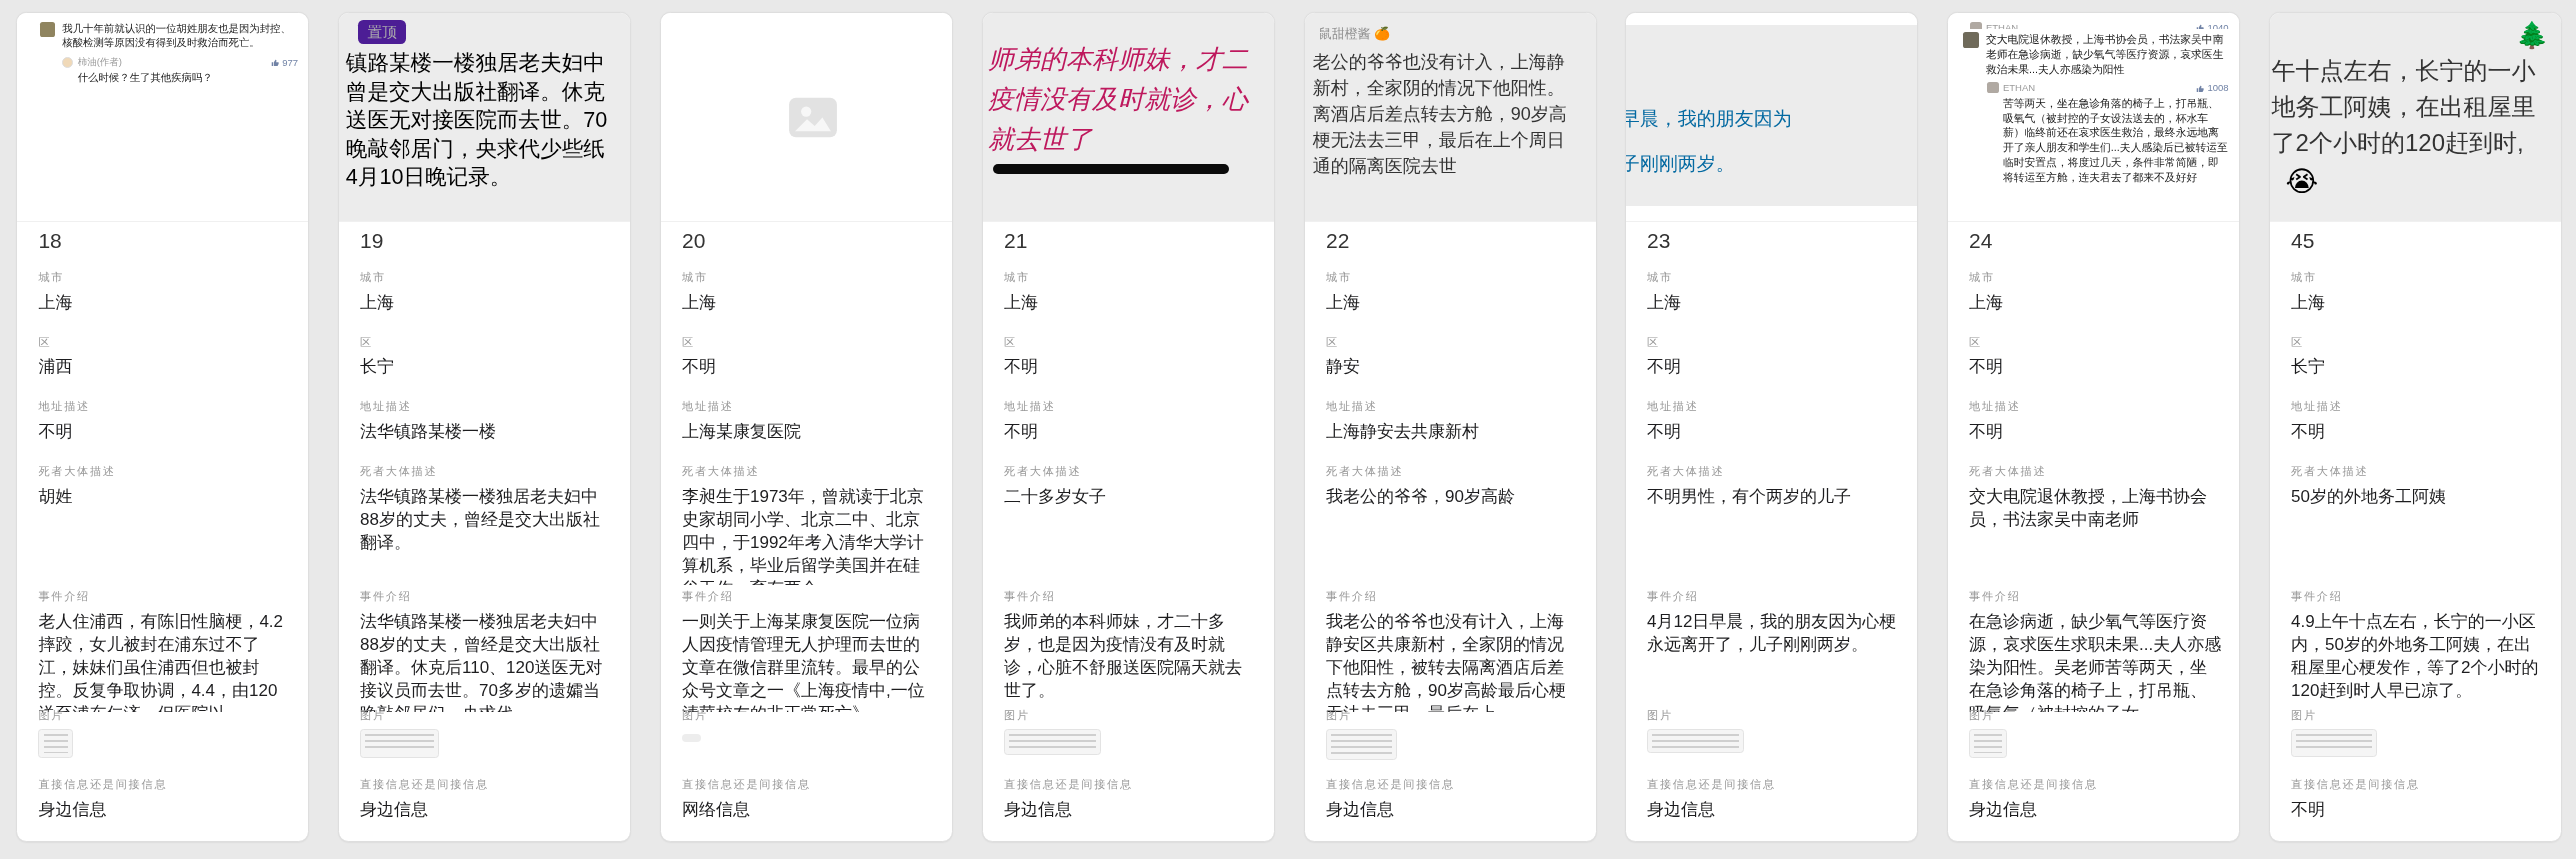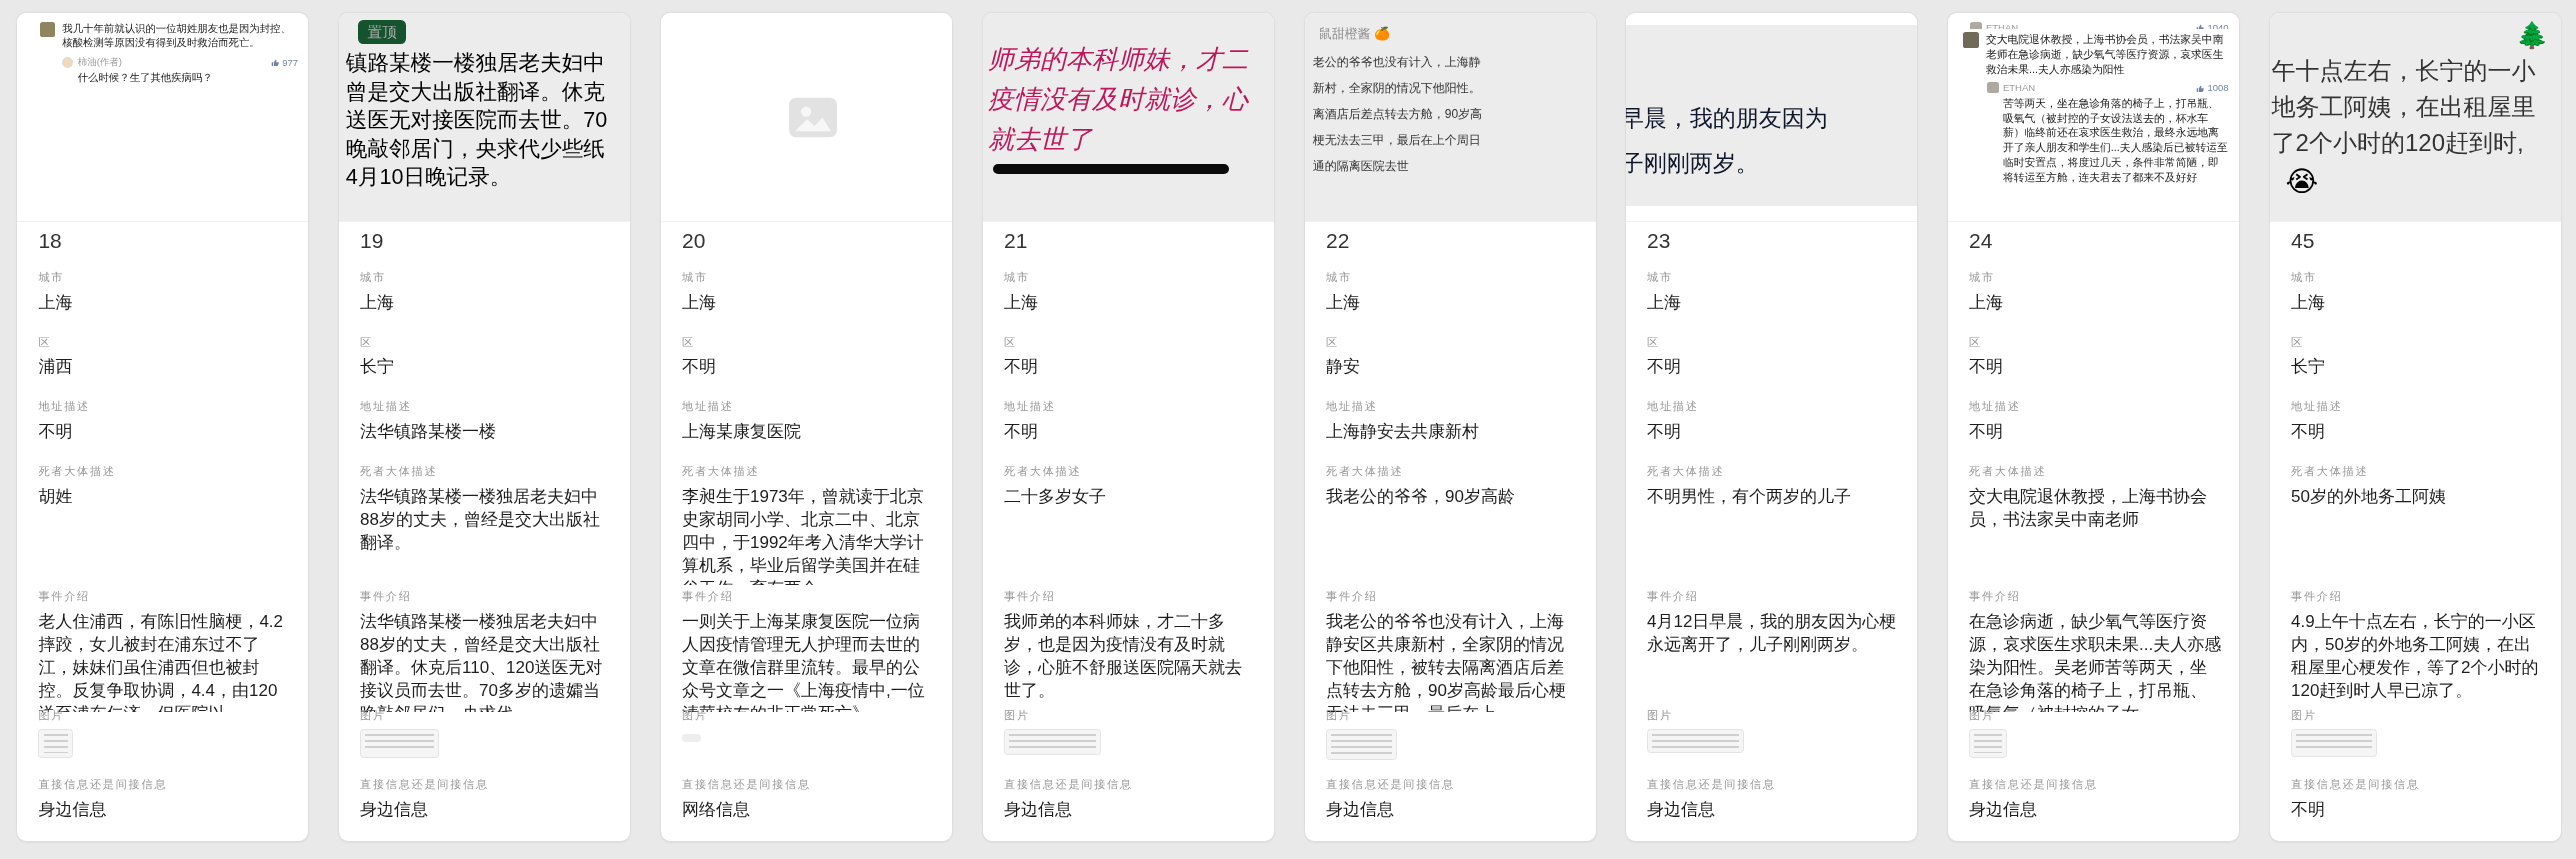--- a/index.html
+++ b/index.html
@@ -29,32 +29,32 @@
   .wc-reply{margin-left:22.4px;margin-top:6px;}
   .wc-rhead{display:flex;align-items:center;gap:4.3px;}
   .wc-ravatar{width:11.2px;height:11.2px;border-radius:2.6px;background:#7d8a5a;flex:none;}
   .wc-ravatar.round{border-radius:50%;background:#f0d9b8;border:0.9px solid #ddd;box-sizing:border-box;}
   .wc-ravatar.dark{background:#b0a9a2;}
   .wc-rname{color:#9b9b9b;font-size:9.5px;flex:1;}
   .wc-likes{color:#7183a6;font-size:9.5px;display:flex;align-items:center;gap:2.6px;}
   .wc-rtext{margin-left:15.5px;line-height:14px;margin-top:2.6px;white-space:pre-line;}
   .wc-clip{height:7px;overflow:hidden;margin-bottom:3.5px;}
   
-  .pin-badge{display:inline-block;margin:7px 0 0 7px;background:#14532d;color:#adadad;
+  .pin-badge{display:inline-block;margin:7px 0 0 7px;background:#4c1d95;color:#adadad;
     font-size:14.7px;padding:2.6px 9.5px;border-radius:5.2px;}
   .pin-lines{margin:5.2px 0 0 -5.2px;font-size:21.6px;line-height:28.5px;color:#000000;white-space:nowrap;}
   
   .ph-wrap{height:100%;display:flex;align-items:center;justify-content:center;}
   
   .big30{margin:26px 0 0 -7px;font-size:26px;line-height:40px;color:#be185d;white-space:nowrap;font-style:italic;}
   .redact{margin:5.2px 0 0 -1.7px;width:236px;height:9.5px;background:#0b0b0b;border-radius:5.2px;}
   .s22-name{margin:12px 0 0 1.7px;font-size:13px;color:#8e8e8e;}
-  .s22-lines{margin:6px 0 0 -4.3px;font-size:12px;line-height:26px;color:#333;white-space:nowrap;}
+  .s22-lines{margin:6px 0 0 -4.3px;font-size:18px;line-height:26px;color:#333;white-space:nowrap;}
   .gray-inner{position:absolute;top:12px;left:0;right:0;bottom:15.5px;background:#ececec;}
-  .big34{margin:71px 0 0 -5.2px;font-size:23px;line-height:45px;color:#0f172a;white-space:nowrap;}
+  .big34{margin:71px 0 0 -5.2px;font-size:19px;line-height:45px;color:#0369a1;white-space:nowrap;}
   .tree{position:absolute;top:7px;right:12px;font-size:26px;}
   .s25-lines{margin:40px 0 0 -10.4px;font-size:24px;line-height:36px;color:#333;white-space:nowrap;}
   .cry{font-size:28px;margin:3.5px 0 0 3.5px;}
   
   .num{position:absolute;top:216px;left:21px;font-size:21px;font-weight:500;color:#333;}
   .fld-label{position:absolute;left:21px;font-size:11.2px;color:#989898;letter-spacing:1.7px;}
   .fld-value{position:absolute;left:21px;right:15.5px;font-size:17px;color:#1d1d1f;line-height:23px;}
   .clamp{max-height:100px;overflow:hidden;}
   .ev{max-height:102px;overflow:hidden;}
   .t-city-l{top:257px}.t-city-v{top:278px}

